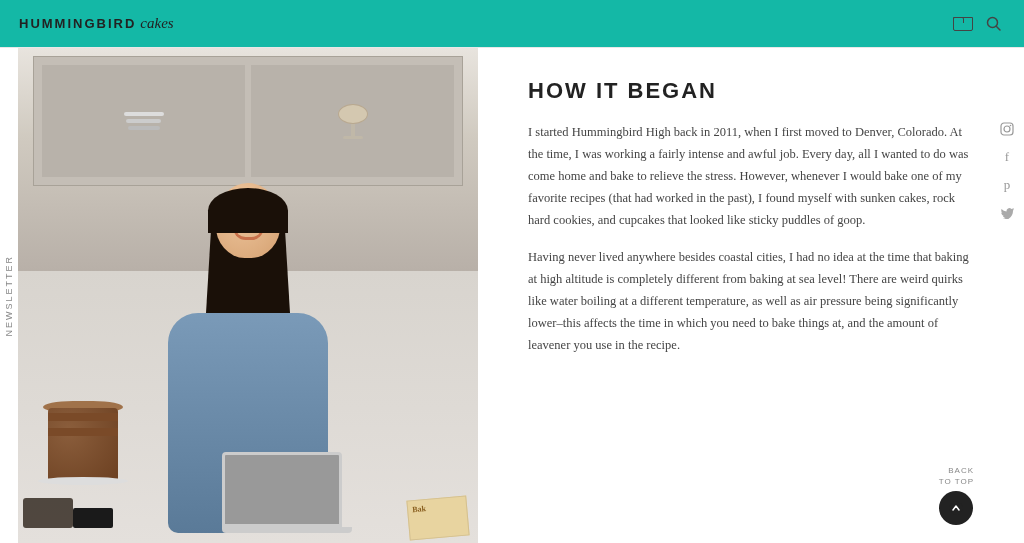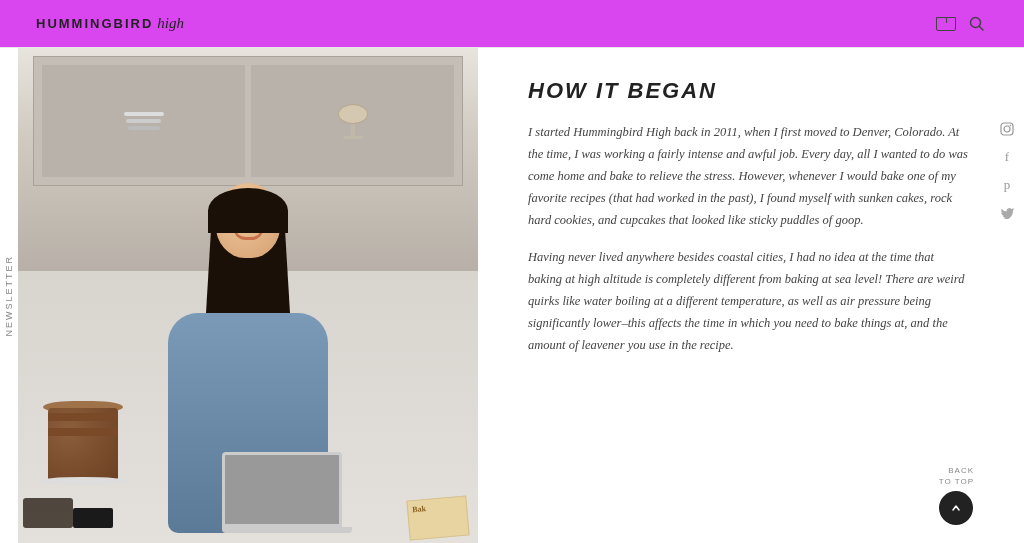--- a/index.html
+++ b/index.html
@@ -13,22 +13,22 @@
       position: relative;
     }
 
     
     header {
       position: absolute;
       top: 0; left: 0; right: 0;
       height: 48px;
       display: flex;
       align-items: center;
-      padding: 0 36px;
-      background: #d946ef;
+      padding: 0 19px;
+      background: #14b8a6;
       border-bottom: 1px solid #e8e8e8;
       z-index: 10;
     }
 
     .logo {
       display: flex;
       align-items: baseline;
       margin-right: 40px;
     }
 
@@ -232,21 +232,20 @@
       height: 220px;
       background: linear-gradient(180deg, #7a9ab8 0%, #5a7a98 100%);
       border-radius: 30px 30px 10px 10px;
     }
 
     
     .text-area {
       flex: 1;
       padding: 30px 54px 20px 50px;
       overflow: hidden;
-      font-style: italic;
     }
 
     .article-title {
       font-family: 'Arial', sans-serif;
       font-size: 22px;
       font-weight: 800;
       letter-spacing: 2px;
       text-transform: uppercase;
       color: #222;
       margin-bottom: 18px;
@@ -326,21 +325,21 @@
       border-radius: 2px 2px 0 0;
       border-bottom: none;
     }
   </style>
 </head>
 <body>
 
 <header>
   <div class="logo">
     <span class="logo-text-main">HUMMINGBIRD</span>
-    <span class="logo-text-italic">high</span>
+    <span class="logo-text-italic">cakes</span>
   </div>
 
 
   <div class="nav-icons">
     <div class="nav-icon-btn">
       <div class="folder-icon-shape"></div>
     </div>
     <div class="nav-icon-btn">
       <svg width="16" height="16" viewBox="0 0 16 16" fill="none">
         <circle cx="6.5" cy="6.5" r="5" stroke="#444" stroke-width="1.5"></circle>

